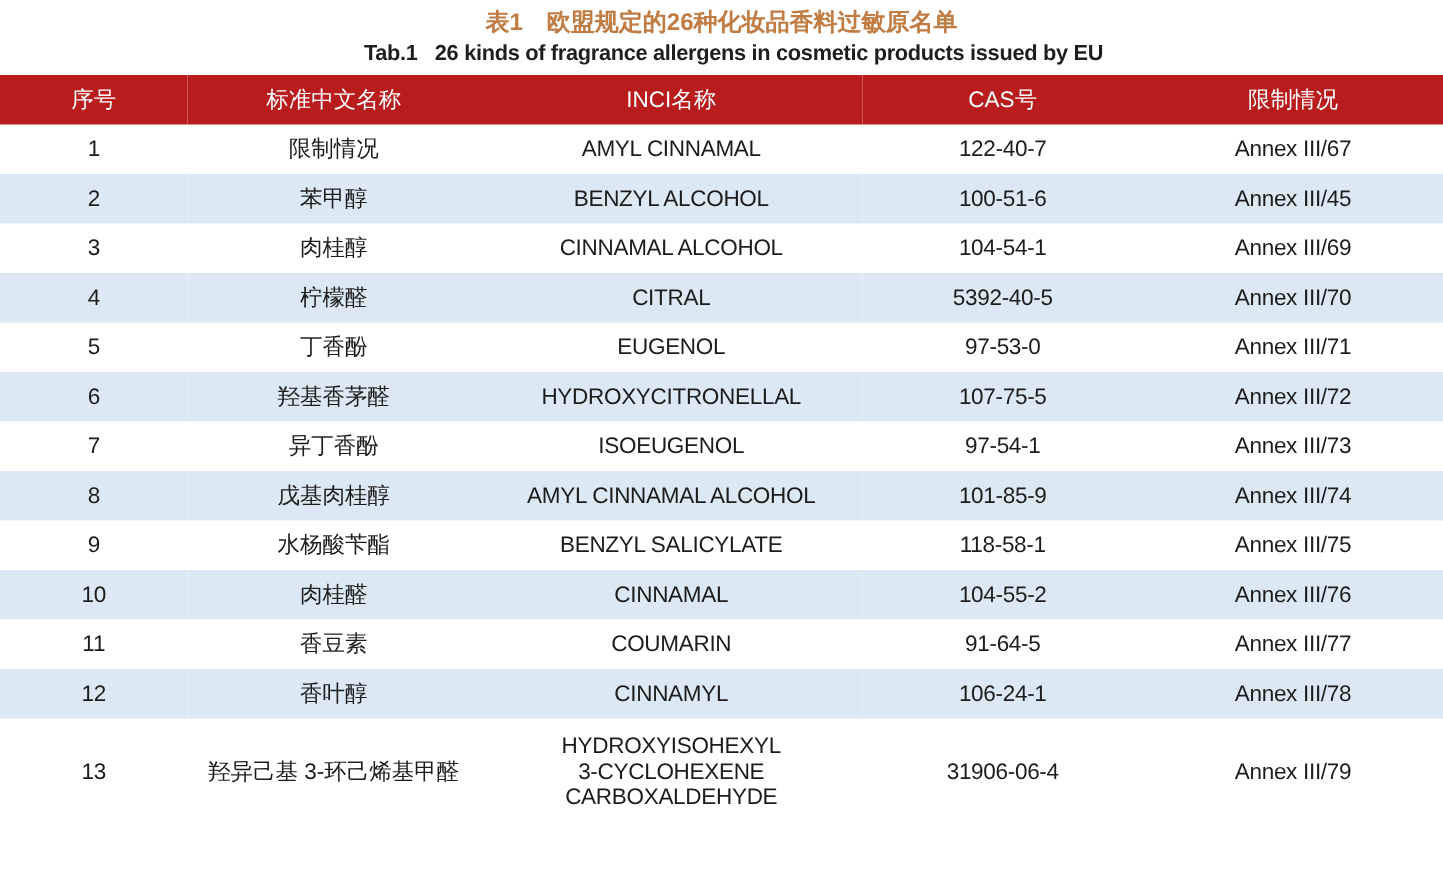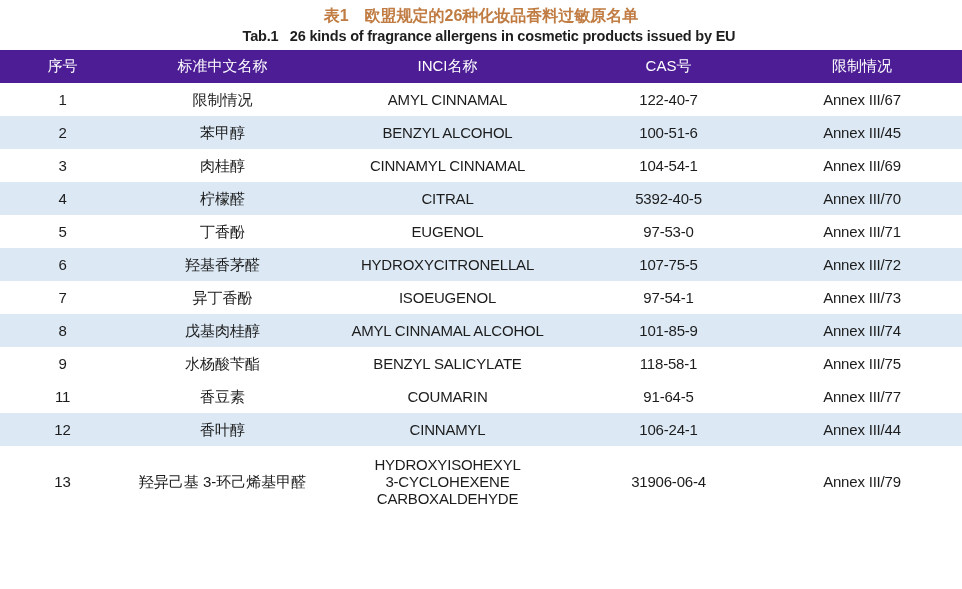--- a/index.html
+++ b/index.html
@@ -37,21 +37,21 @@
     white-space: pre;
     letter-spacing: -0.2px;
     padding-left: 16px;
   }
   table {
     width: 962px;
     border-collapse: collapse;
     table-layout: fixed;
   }
   thead th {
-    background: #4c1d95;
+    background: #b91c1c;
     color: #ffffff;
     font-size: 15px;
     font-weight: normal;
     height: 33px;
     padding: 0;
     text-align: center;
   }
   tbody td {
     text-align: center;
     vertical-align: middle;
@@ -104,21 +104,21 @@
       <tr class="alt">
         <td>2</td>
         <td class="cn">苯甲醇</td>
         <td>BENZYL ALCOHOL</td>
         <td>100-51-6</td>
         <td>Annex III/45</td>
       </tr>
       <tr>
         <td>3</td>
         <td class="cn">肉桂醇</td>
-        <td>CINNAMYL CINNAMAL</td>
+        <td>CINNAMAL ALCOHOL</td>
         <td>104-54-1</td>
         <td>Annex III/69</td>
       </tr>
       <tr class="alt">
         <td>4</td>
         <td class="cn">柠檬醛</td>
         <td>CITRAL</td>
         <td>5392-40-5</td>
         <td>Annex III/70</td>
       </tr>
@@ -150,33 +150,40 @@
         <td>101-85-9</td>
         <td>Annex III/74</td>
       </tr>
       <tr>
         <td>9</td>
         <td class="cn">水杨酸苄酯</td>
         <td>BENZYL SALICYLATE</td>
         <td>118-58-1</td>
         <td>Annex III/75</td>
       </tr>
+      <tr class="alt">
+        <td>10</td>
+        <td class="cn">肉桂醛</td>
+        <td>CINNAMAL</td>
+        <td>104-55-2</td>
+        <td>Annex III/76</td>
+      </tr>
       <tr>
         <td>11</td>
         <td class="cn">香豆素</td>
         <td>COUMARIN</td>
         <td>91-64-5</td>
         <td>Annex III/77</td>
       </tr>
       <tr class="alt">
         <td>12</td>
         <td class="cn">香叶醇</td>
         <td>CINNAMYL</td>
         <td>106-24-1</td>
-        <td>Annex III/44</td>
+        <td>Annex III/78</td>
       </tr>
       <tr class="tall">
         <td>13</td>
         <td class="cn">羟异己基 3-环己烯基甲醛</td>
         <td>HYDROXYISOHEXYL
 3-CYCLOHEXENE
 CARBOXALDEHYDE</td>
         <td>31906-06-4</td>
         <td>Annex III/79</td>
       </tr>

